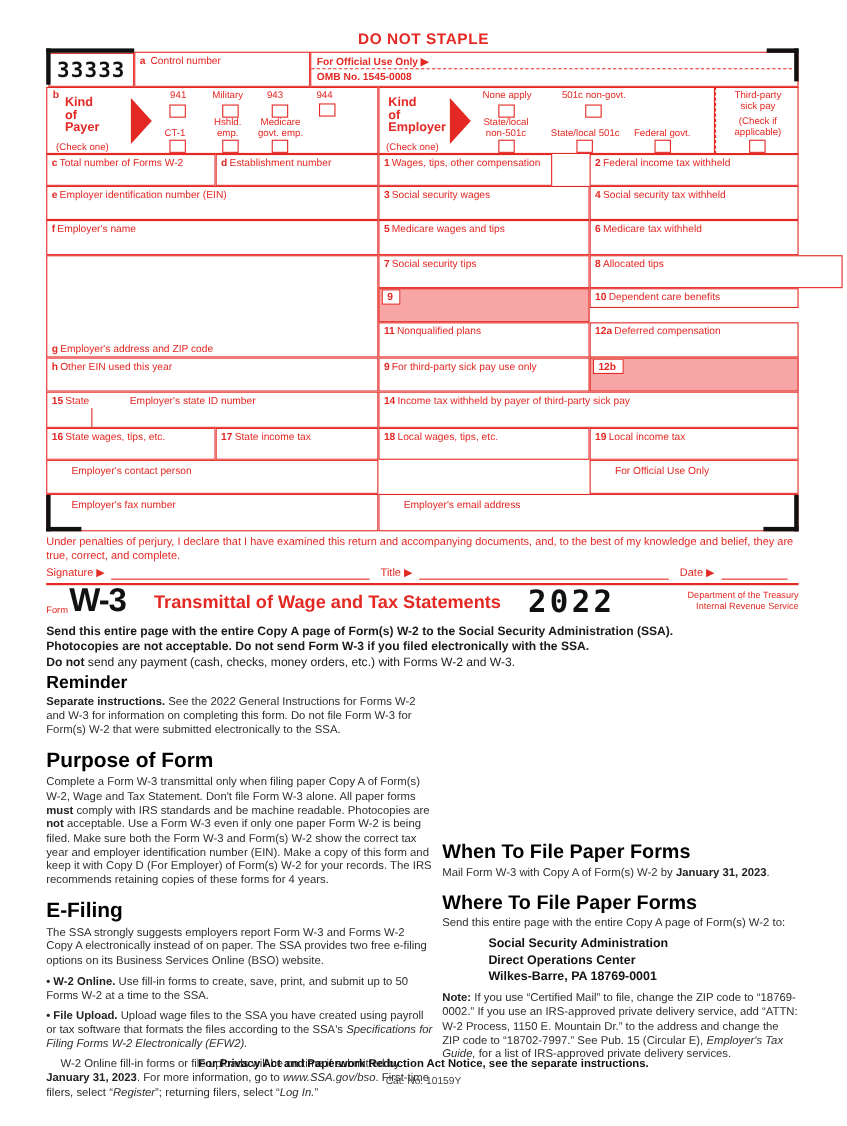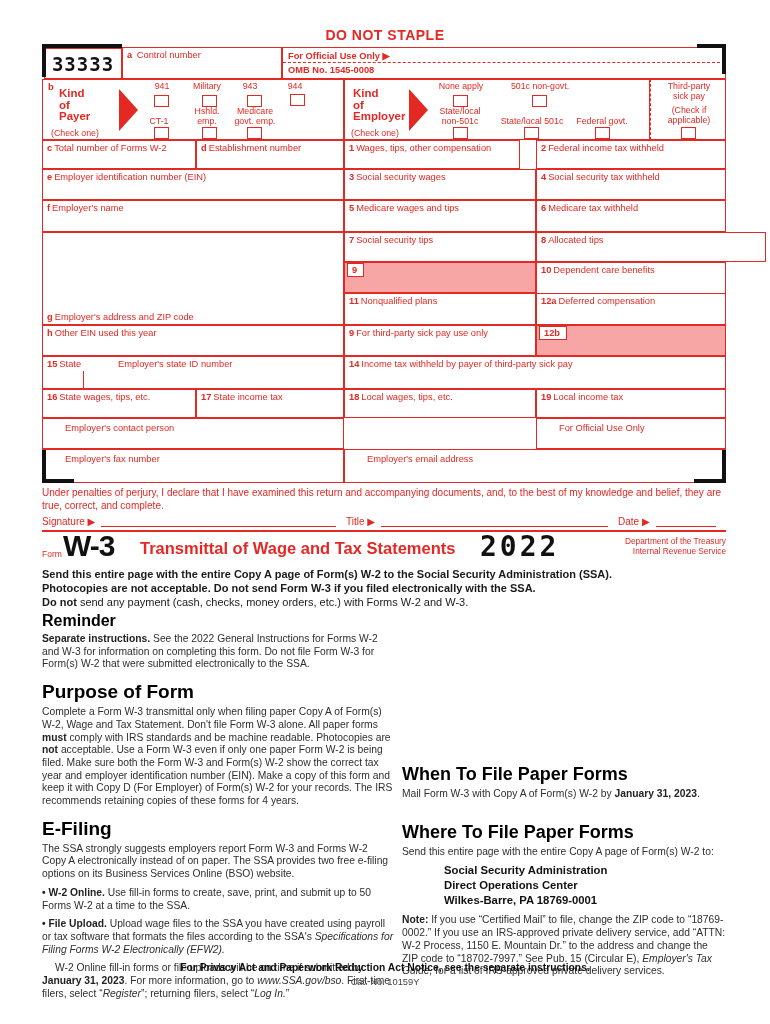--- a/index.html
+++ b/index.html
@@ -146,21 +146,21 @@
 applicable)</div>
     <div class="cb" style="left:30px;top:47px;"></div>
   </div>
 
   <div class="fbox" style="left:42px;top:140px;width:154px;height:29px;">
     <div class="fl"><b>c</b><span>Total number of Forms W-2</span></div>
     </div>
   <div class="fbox" style="left:196px;top:140px;width:148px;height:29px;">
     <div class="fl"><b>d</b><span>Establishment number</span></div>
     </div>
-  <div class="fbox" style="left:344px;top:140px;width:176px;height:29px;">
+  <div class="fbox" style="left:344px;top:140px;width:158px;height:29px;">
     <div class="fl"><b>1</b><span>Wages, tips, other compensation</span></div>
     </div>
   <div class="fbox" style="left:536px;top:140px;width:190px;height:29px;">
     <div class="fl"><b>2</b><span>Federal income tax withheld</span></div>
     </div>
 
   <div class="fbox" style="left:42px;top:169px;width:302px;height:31px;">
     <div class="fl"><b>e</b><span>Employer identification number (EIN)</span></div>
     </div>
   <div class="fbox" style="left:344px;top:169px;width:192px;height:31px;">
@@ -186,21 +186,21 @@
   <div class="fbox" style="left:344px;top:232px;width:192px;height:30px;">
     <div class="fl"><b>7</b><span>Social security tips</span></div>
     </div>
   <div class="fbox" style="left:536px;top:232px;width:230px;height:30px;">
     <div class="fl"><b>8</b><span>Allocated tips</span></div>
     </div>
 
   <div class="fbox shaded" style="left:344px;top:262px;width:192px;height:31px;">
     <div class="chip">9</div>
     </div>
-  <div class="fbox" style="left:536px;top:262px;width:190px;height:32px;text-decoration:underline;">
+  <div class="fbox" style="left:536px;top:262px;width:190px;height:18px;text-decoration:underline;">
     <div class="fl"><b>10</b><span>Dependent care benefits</span></div>
     </div>
 
   <div class="fbox" style="left:344px;top:293px;width:192px;height:32px;">
     <div class="fl"><b>11</b><span>Nonqualified plans</span></div>
     </div>
   <div class="fbox" style="left:536px;top:293px;width:190px;height:32px;">
     <div class="fl"><b>12a</b><span>Deferred compensation</span></div>
     </div>
 
@@ -301,21 +301,21 @@
       <p class="para">The SSA strongly suggests employers report Form W-3 and Forms W-2 Copy A electronically instead of on paper. The SSA provides two free e-filing options on its Business Services Online (BSO) website.</p>
       <p class="para gap"><span class="b">• W-2 Online.</span><span> Use fill-in forms to create, save, print, and submit up to 50 Forms W-2 at a time to the SSA.</span></p>
       <p class="para gap"><span class="b">• File Upload.</span><span> Upload wage files to the SSA you have created using payroll or tax software that formats the files according to the SSA's </span><span class="i">Specifications for Filing Forms W-2 Electronically (EFW2).</span></p>
       <p class="para gap ind"><span>W-2 Online fill-in forms or file uploads will be on time if submitted by </span><span class="b">January 31, 2023</span><span>. For more information, go to </span><span class="i">www.SSA.gov/bso</span><span>. First-time filers, select “</span><span class="i">Register</span><span>”; returning filers, select “</span><span class="i">Log In.</span><span>”</span></p>
     </div>
 
     <div class="rcol">
       <h2 class="sm" style="font-size:18px;">When To File Paper Forms</h2>
       <p class="para"><span>Mail Form W-3 with Copy A of Form(s) W-2 by </span><span class="b">January 31, 2023</span><span>.</span></p>
 
-      <h2 class="sm" style="font-size:18px;margin-top:21px;">Where To File Paper Forms</h2>
+      <h2 class="sm" style="font-size:18px;margin-top:9px;">Where To File Paper Forms</h2>
       <p class="para">Send this entire page with the entire Copy A page of Form(s) W-2 to:</p>
       <div class="addr">Social Security Administration
 Direct Operations Center
 Wilkes-Barre, PA 18769-0001</div>
       <p class="para"><span class="b">Note:</span><span> If you use “Certified Mail” to file, change the ZIP code to “18769-0002.” If you use an IRS-approved private delivery service, add “ATTN: W-2 Process, 1150 E. Mountain Dr.” to the address and change the ZIP code to “18702-7997.” See Pub. 15 (Circular E), </span><span class="i">Employer's Tax Guide,</span><span> for a list of IRS-approved private delivery services.</span></p>
     </div>
   </div>
 
   <div class="footer1">For Privacy Act and Paperwork Reduction Act Notice, see the separate instructions.</div>
   <div class="footer2">Cat. No. 10159Y</div>

